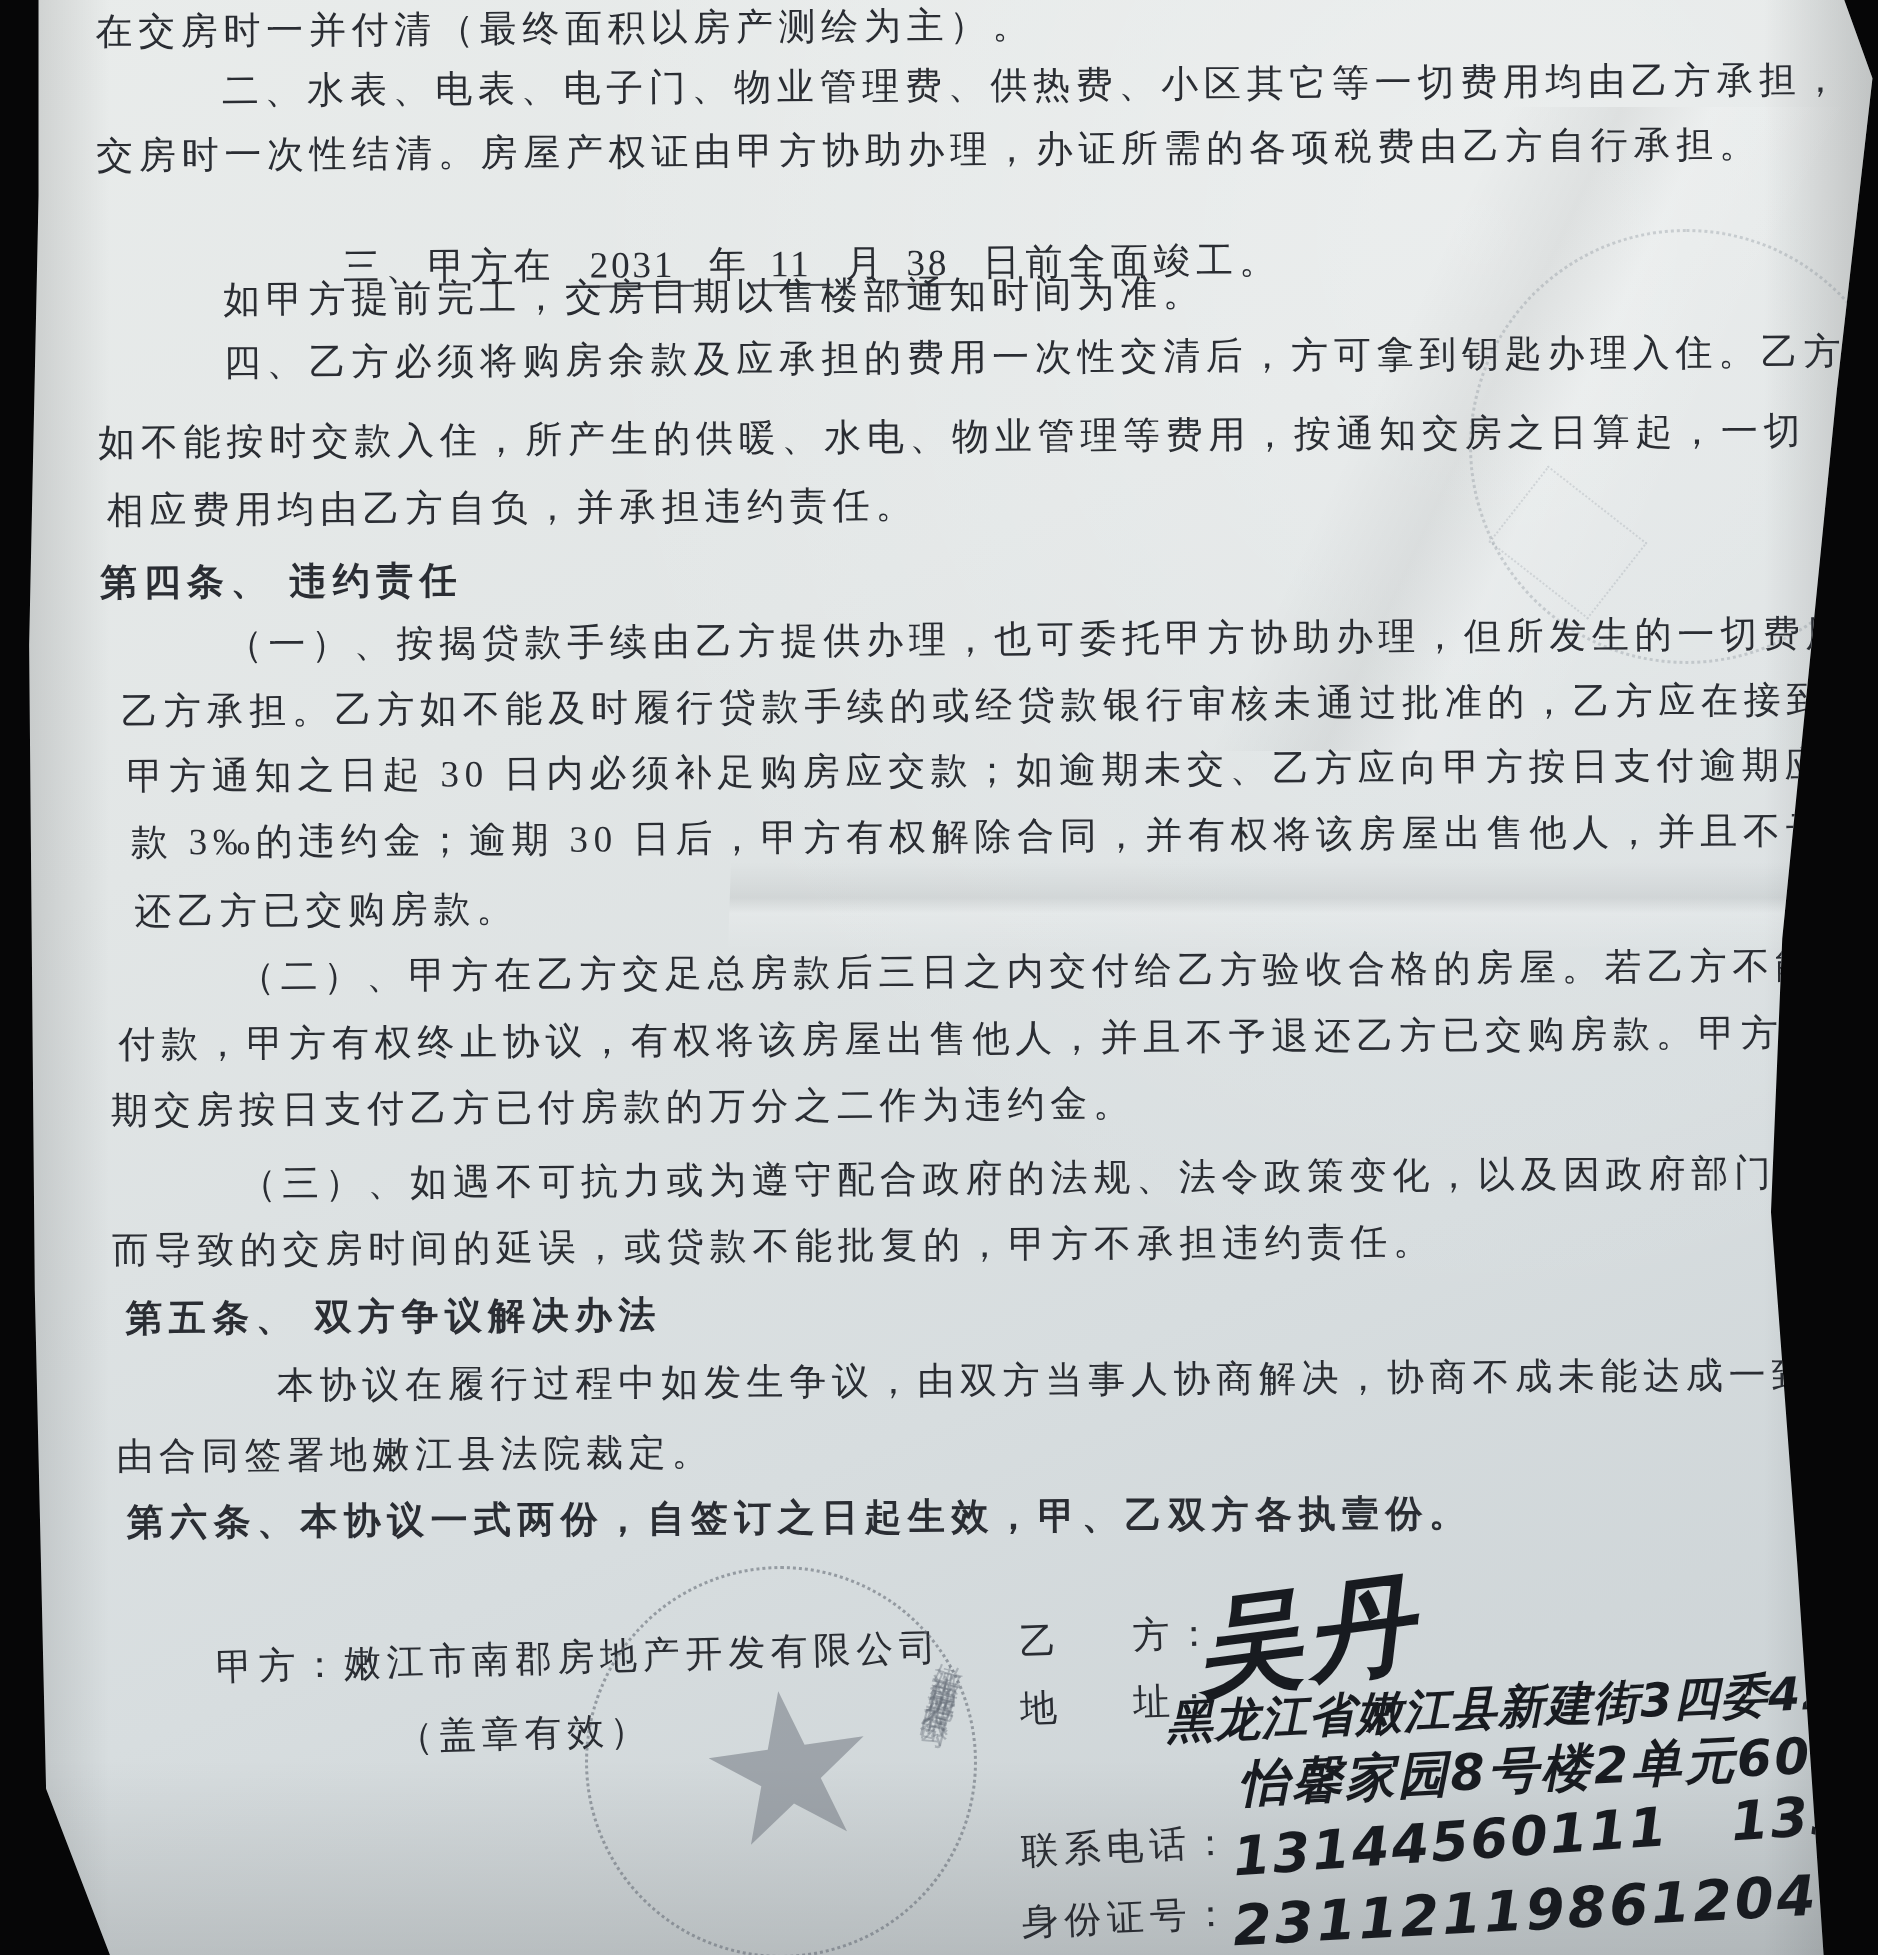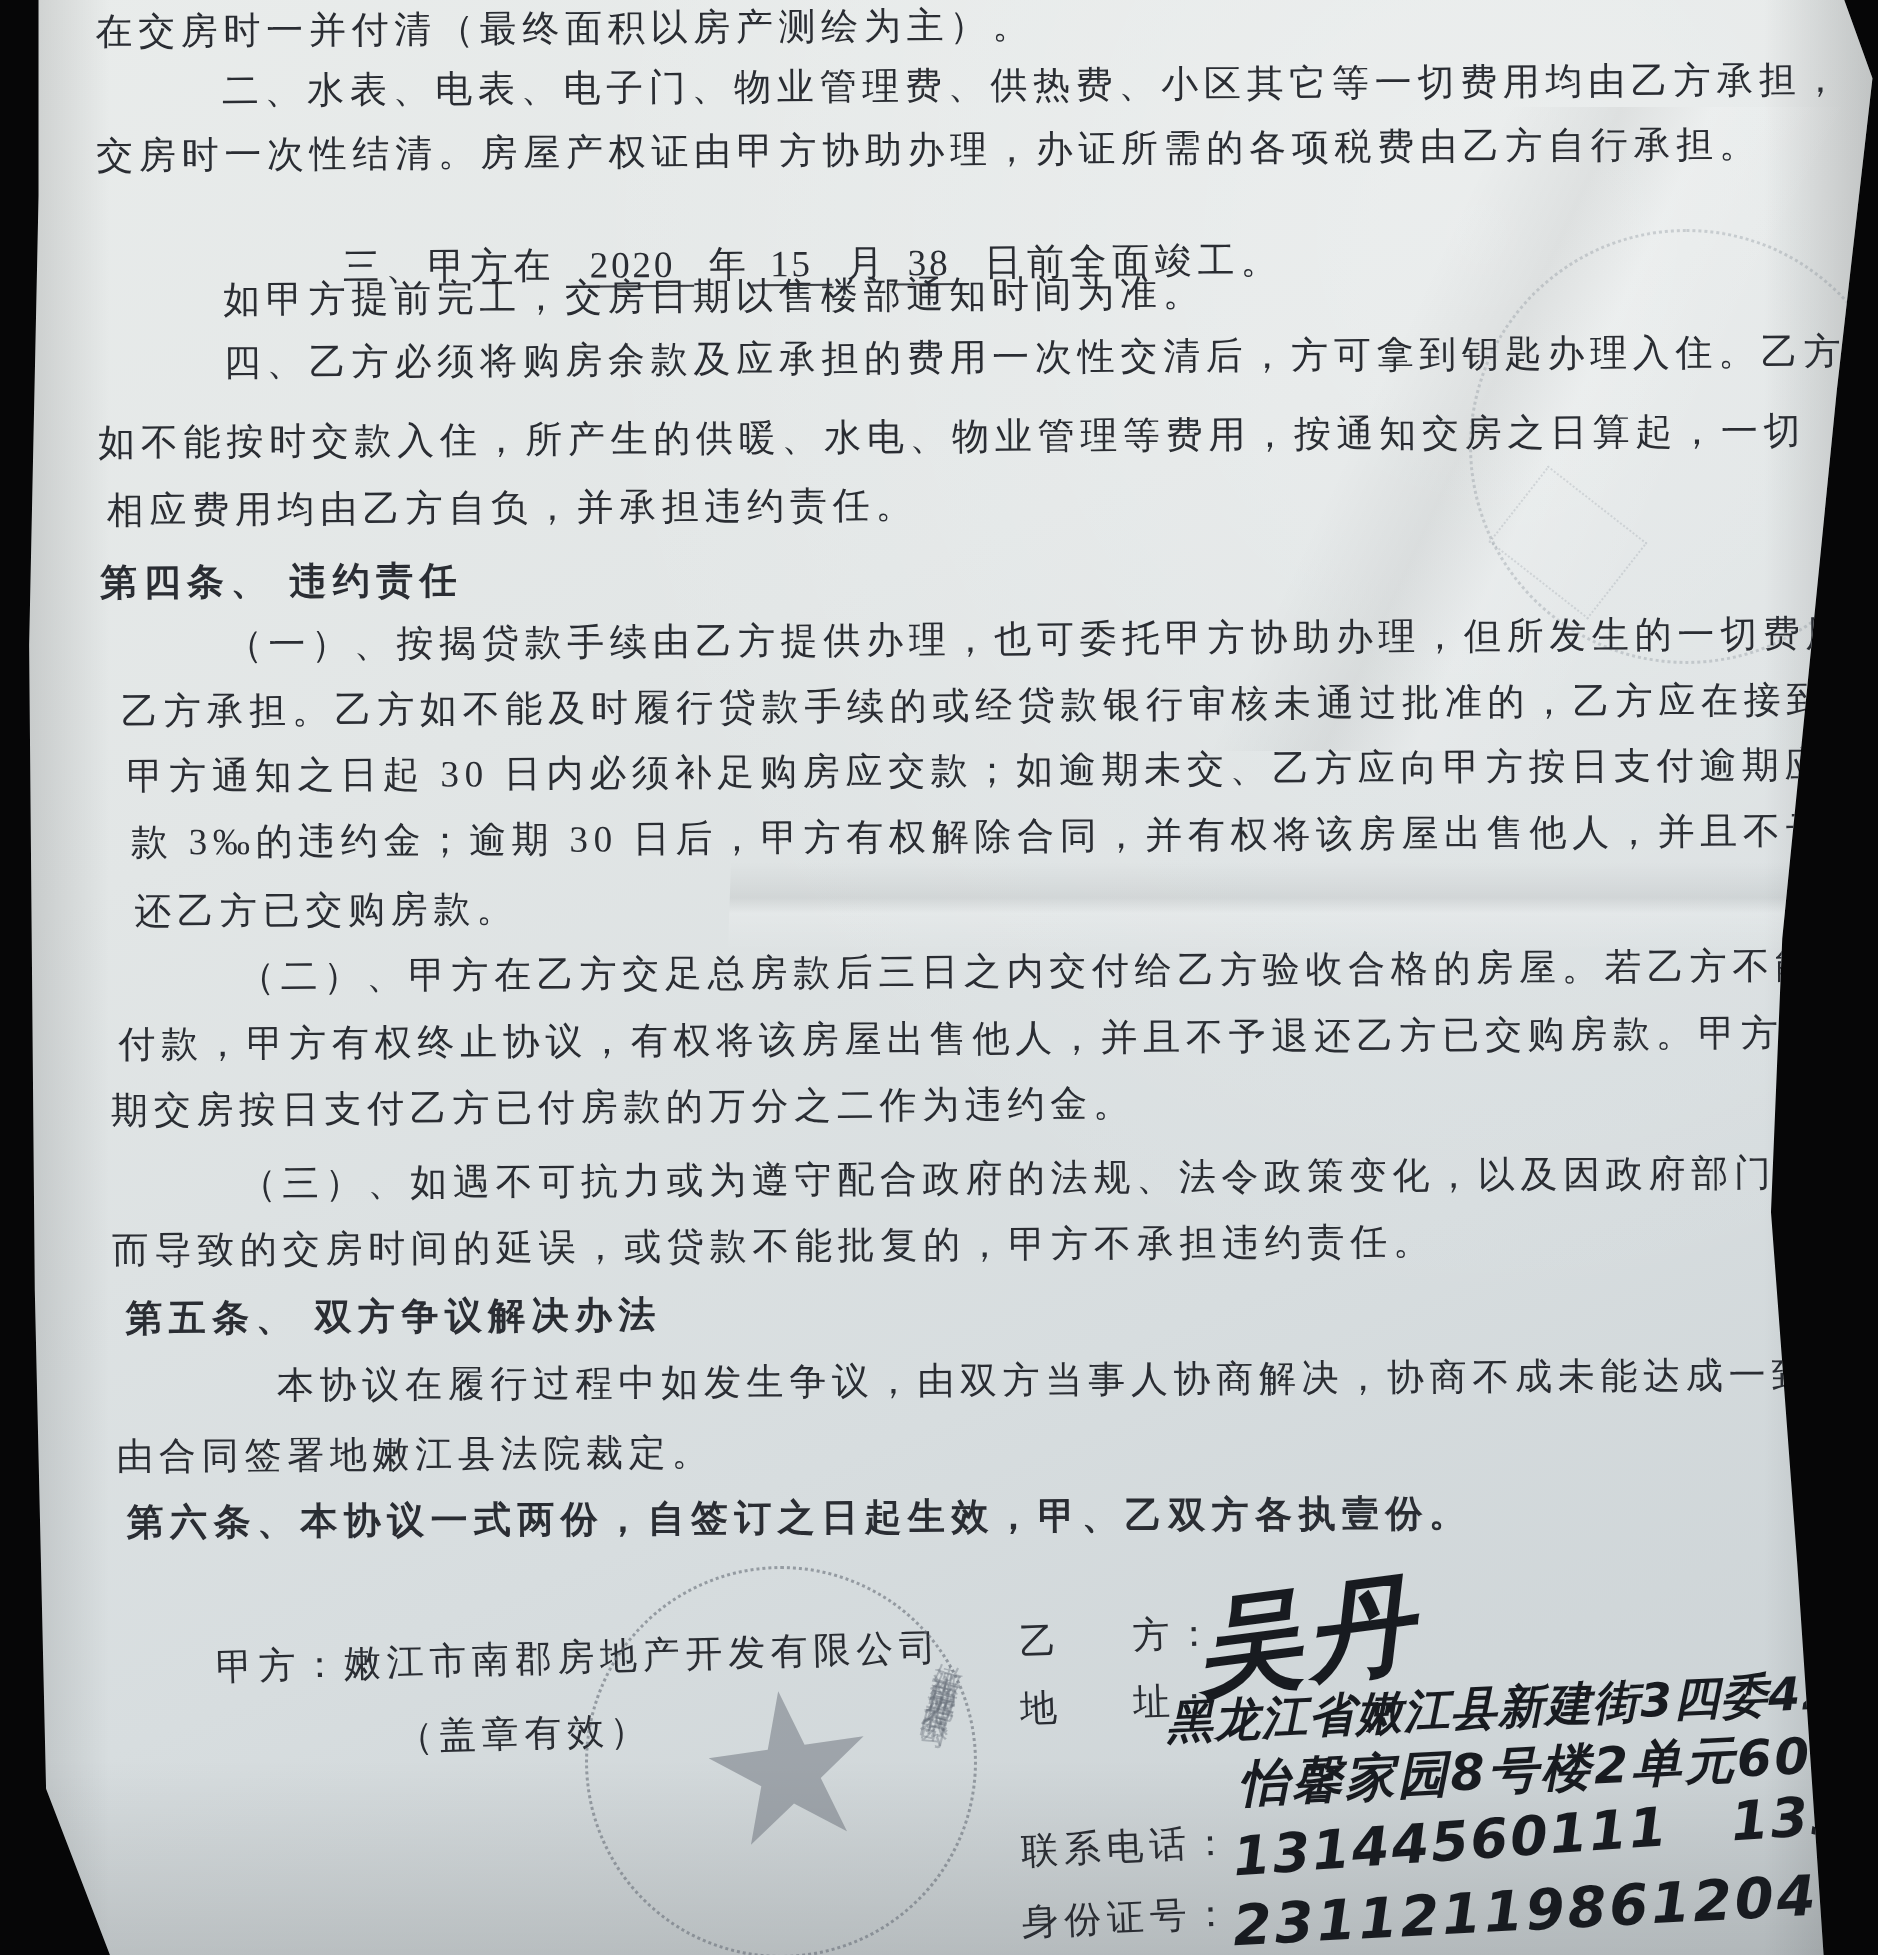--- a/index.html
+++ b/index.html
@@ -54,21 +54,21 @@
     <div id="faint-seal" class="seal-circle"></div>
     <div id="faint-seal-mark"></div>
 
     <div id="content">
 
       <div class="line" style="top:5.7px;left:86px">在交房时一并付清（最终面积以房产测绘为主）。</div>
       <div class="line" style="top:66px;left:212px">二、水表、电表、电子门、物业管理费、供热费、小区其它等一切费用均由乙方承担，</div>
       <div class="line" style="top:130px;left:86px">交房时一次性结清。房屋产权证由甲方协助办理，办证所需的各项税费由乙方自行承担。</div>
 
       <div class="line" style="top:202px;left:212px">
-        <span>三、甲方在 </span><span class="blank">2020</span><span> 年</span><span class="blank">15</span><span> 月</span><span class="blank">38</span><span> 日前全面竣工。</span>
+        <span>三、甲方在 </span><span class="blank">2031</span><span> 年</span><span class="blank">11</span><span> 月</span><span class="blank">38</span><span> 日前全面竣工。</span>
       </div>
 
       <div class="line" style="top:275px;left:212px">如甲方提前完工，交房日期以售楼部通知时间为准。</div>
       <div class="line" style="top:338px;left:212px">四、乙方必须将购房余款及应承担的费用一次性交清后，方可拿到钥匙办理入住。乙方</div>
       <div class="line" style="top:417px;left:86px">如不能按时交款入住，所产生的供暖、水电、物业管理等费用，按通知交房之日算起，一切</div>
       <div class="line" style="top:485px;left:94px">相应费用均由乙方自负，并承担违约责任。</div>
       <div class="line bold" style="top:557px;left:87px">第四条、 违约责任</div>
       <div class="line" style="top:620px;left:212px">（一）、按揭贷款手续由乙方提供办理，也可委托甲方协助办理，但所发生的一切费用由</div>
       <div class="line" style="top:686px;left:107px">乙方承担。乙方如不能及时履行贷款手续的或经贷款银行审核未通过批准的，乙方应在接到</div>
       <div class="line" style="top:751px;left:112px">甲方通知之日起 30 日内必须补足购房应交款；如逾期未交、乙方应向甲方按日支付逾期应付</div>

